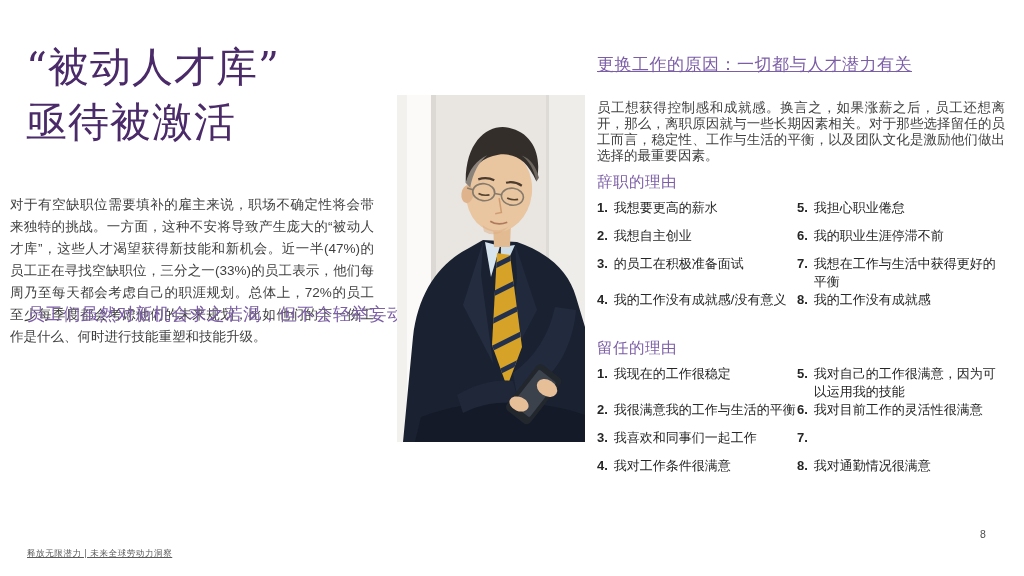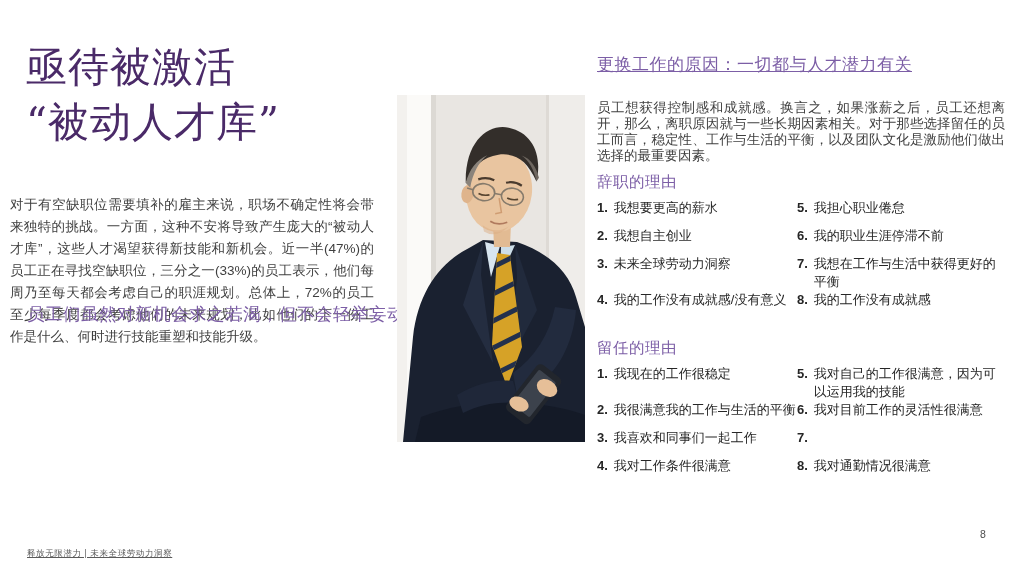--- a/index.html
+++ b/index.html
@@ -70,22 +70,22 @@
     position:absolute; left:980px; top:528px;
     font-size:10.5px; color:#4d4d4d;
   }
 </style>
 </head>
 <body>
 
 <div class="slide">
 
   <div class="title">
+    <div>“被动人才库”</div>
     <div>亟待被激活</div>
-    <div>“被动人才库”</div>
   </div>
 
   <p class="body-text intro1">对于有空缺职位需要填补的雇主来说，职场不确定性将会带来独特的挑战。一方面，这种不安将导致产生庞大的“被动人才库”，这些人才渴望获得新技能和新机会。近一半(47%)的员工正在寻找空缺职位，三分之一(33%)的员工表示，他们每周乃至每天都会考虑自己的职涯规划。总体上，72%的员工至少每季度都会考虑他们的未来规划，比如他们的下一份工作是什么、何时进行技能重塑和技能升级。</p>
 
   <div class="subheading">员工们虽然对新机会求之若渴，但不会轻举妄动</div>
 
 
   <div class="photo">
     <svg width="188" height="347" viewBox="0 0 188 347" xmlns="http://www.w3.org/2000/svg">
 
@@ -183,21 +183,21 @@
     <div class="reason">
         <span class="num">2.</span>
         <span class="txt">我想自主创业</span>
       </div>
     <div class="reason">
         <span class="num">6.</span>
         <span class="txt">我的职业生涯停滞不前</span>
       </div>
     <div class="reason">
         <span class="num">3.</span>
-        <span class="txt">未来全球劳动力洞察</span>
+        <span class="txt">的员工在积极准备面试</span>
       </div>
     <div class="reason">
         <span class="num">7.</span>
         <span class="txt">我想在工作与生活中获得更好的平衡</span>
       </div>
     <div class="reason">
         <span class="num">4.</span>
         <span class="txt">我的工作没有成就感/没有意义</span>
       </div>
     <div class="reason">

